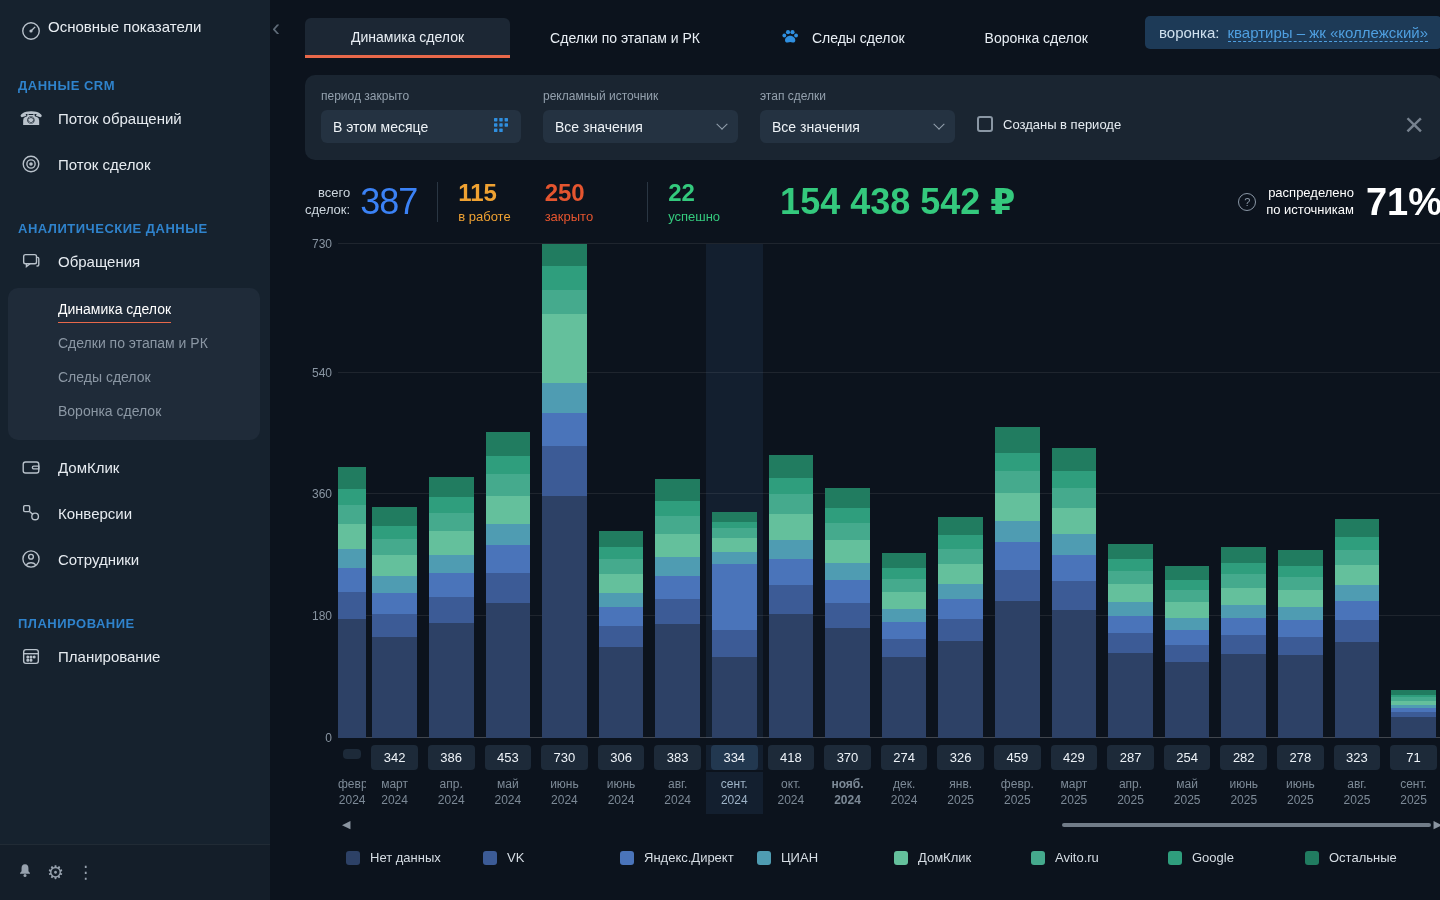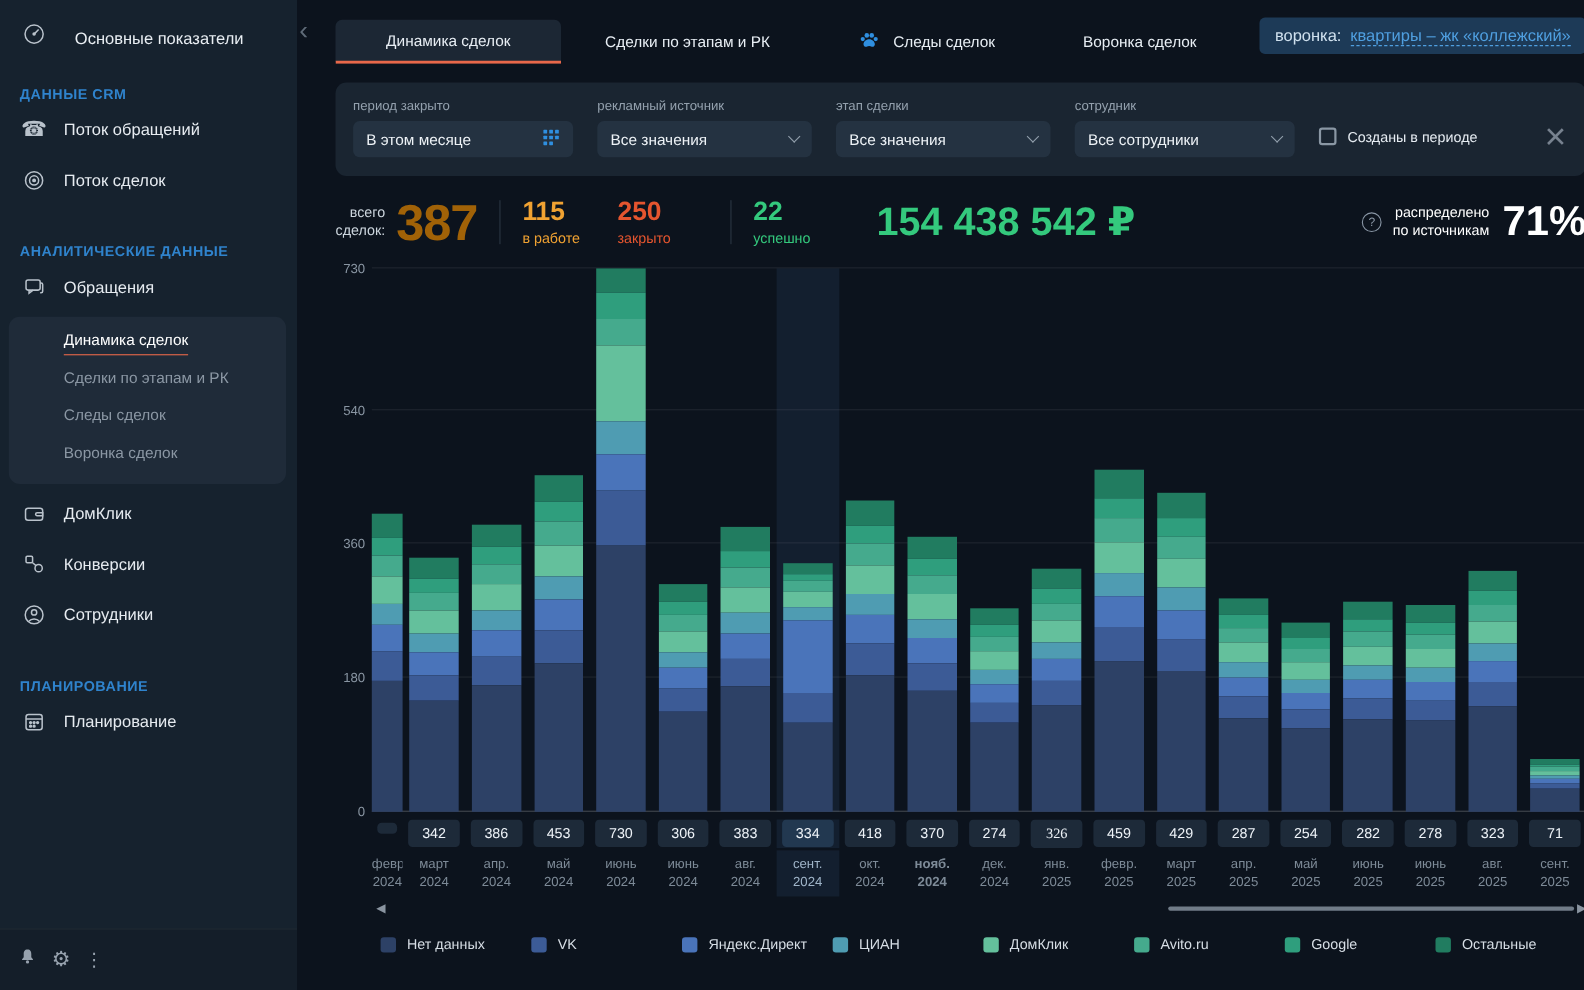--- a/index.html
+++ b/index.html
@@ -2,21 +2,21 @@
 <html><head>
 <meta charset="utf-8">
 <style>
   * { margin:0; padding:0; box-sizing:border-box; }
   html,body { width:1440px; height:900px; background:#0c131d; overflow:hidden;
     font-family:"Liberation Sans","DejaVu Sans",sans-serif; }
   .app { display:flex; width:1440px; height:900px; }
 
   
   .sidebar { width:270px; flex:0 0 270px; background:#16222e; position:relative; height:900px; }
-  .side-main { display:flex; align-items:flex-end; gap:24px; margin:18px 0 0 18px; }
+  .side-main { display:flex; align-items:flex-start; gap:4px; margin:18px 0 0 18px; }
   .side-main .label { color:#e9eef3; font-size:15px; }
   .icon-box { width:26px; height:26px; display:flex; align-items:center; justify-content:center; color:#b9c2cb; flex:0 0 26px; }
   .icon-box svg { stroke:#b9c2cb; fill:none; stroke-width:1.5; }
   .section-header { margin:34px 0 2px 18px; color:#2f83cc; font-size:13px; font-weight:700; letter-spacing:.5px; }
   .side-item { display:flex; align-items:center; gap:14px; height:46px; padding-left:18px; cursor:pointer; }
   .side-item .label { color:#e6ebf0; font-size:15px; }
   .active-block { background:#1f2b39; border-radius:10px; margin:4px 10px 4px 8px; padding:4px 0 12px 0; }
   .active-block .side-item { padding-left:10px; }
   .sub-item { padding:9px 0 9px 50px; font-size:14px; color:#8b97a4; cursor:pointer; }
   .sub-item.active { color:#ffffff; }
@@ -52,21 +52,21 @@
   .w200 { width:200px; } .w195 { width:195px; }
   .chev { width:8px; height:8px; border-right:1.6px solid #93a0ad; border-bottom:1.6px solid #93a0ad;
     transform:rotate(45deg) translate(-2px,-2px); }
   .chk-row { display:flex; align-items:center; gap:10px; margin-top:27px; cursor:pointer; }
   .chk { width:16px; height:16px; border:2px solid #8a97a4; border-radius:3px; background:transparent; }
   .chk-label { color:#e6ecf2; font-size:13px; }
   .filter-x { margin-left:auto; margin-top:18px; color:#77828f; font-size:34px; font-weight:100; line-height:1; cursor:pointer; }
 
   .stats-row { margin-top:12px; display:flex; align-items:center; height:60px; }
   .total-label { text-align:right; color:#ccd5dd; font-size:13px; line-height:1.3; }
-  .big-num { color:#a16207; font-size:46px; font-weight:700; letter-spacing:-1px; margin-left:10px; }
+  .big-num { color:#3b82f6; font-size:36px; font-weight:400; letter-spacing:-1px; margin-left:10px; }
   .vdiv { width:1px; height:40px; background:#2a3643; margin:0 20px; }
   .sgroup { display:flex; flex-direction:column; line-height:1.1; margin-right:34px; }
   .sgroup .v { font-size:24px; font-weight:600; }
   .sgroup .l { font-size:13px; margin-top:3px; }
   .orange { color:#f0a232; } .red { color:#e5552f; } .green { color:#34c97d; }
   .money { color:#34c97d; font-size:36px; font-weight:600; letter-spacing:0; margin-left:26px; }
   .stats-spacer { flex:1; }
   .help-circle { width:18px; height:18px; border:1px solid #8a97a6; border-radius:50%; color:#8a97a6;
     font-size:11px; display:flex; align-items:center; justify-content:center; cursor:pointer; }
   .dist-label { text-align:right; color:#ffffff; font-size:13px; line-height:1.3; margin:0 12px 0 10px; }
@@ -274,27 +274,20 @@
             <span class="chev"></span>
         </div>
       </div>
       <div class="fgroup">
         <div class="flabel">этап сделки</div>
         <div class="fctrl w195">
           <span>Все значения</span>
             <span class="chev"></span>
         </div>
       </div>
-      <div class="fgroup">
-        <div class="flabel">сотрудник</div>
-        <div class="fctrl w200">
-          <span>Все сотрудники</span>
-            <span class="chev"></span>
-        </div>
-      </div>
       <div class="chk-row">
         <span class="chk"></span>
         <span class="chk-label">Созданы в периоде</span>
       </div>
       <span class="filter-x">×</span>
     </section>
 
     <section class="stats-row">
       <div class="total-label">
         <div>всего</div>
@@ -587,21 +580,21 @@
           <div class="xcell" style="width: 5.12821%; flex: 0 0 auto;"><span class="pill">342</span></div>
           <div class="xcell" style="width: 5.12821%; flex: 0 0 auto;"><span class="pill">386</span></div>
           <div class="xcell" style="width: 5.12821%; flex: 0 0 auto;"><span class="pill">453</span></div>
           <div class="xcell" style="width: 5.12821%; flex: 0 0 auto;"><span class="pill">730</span></div>
           <div class="xcell" style="width: 5.12821%; flex: 0 0 auto;"><span class="pill">306</span></div>
           <div class="xcell" style="width: 5.12821%; flex: 0 0 auto;"><span class="pill">383</span></div>
           <div class="xcell hl" style="width: 5.12821%; flex: 0 0 auto;"><span class="pill">334</span></div>
           <div class="xcell" style="width: 5.12821%; flex: 0 0 auto;"><span class="pill">418</span></div>
           <div class="xcell" style="width: 5.12821%; flex: 0 0 auto;"><span class="pill">370</span></div>
           <div class="xcell" style="width: 5.12821%; flex: 0 0 auto;"><span class="pill">274</span></div>
-          <div class="xcell" style="width: 5.12821%; flex: 0 0 auto; font-family: Liberation Serif, serif;"><span class="pill">326</span></div>
+          <div class="xcell" style="width: 5.12821%; flex: 0 0 auto;"><span class="pill">326</span></div>
           <div class="xcell" style="width: 5.12821%; flex: 0 0 auto;"><span class="pill">459</span></div>
           <div class="xcell" style="width: 5.12821%; flex: 0 0 auto;"><span class="pill">429</span></div>
           <div class="xcell" style="width: 5.12821%; flex: 0 0 auto;"><span class="pill">287</span></div>
           <div class="xcell" style="width: 5.12821%; flex: 0 0 auto;"><span class="pill">254</span></div>
           <div class="xcell" style="width: 5.12821%; flex: 0 0 auto;"><span class="pill">282</span></div>
           <div class="xcell" style="width: 5.12821%; flex: 0 0 auto;"><span class="pill">278</span></div>
           <div class="xcell" style="width: 5.12821%; flex: 0 0 auto;"><span class="pill">323</span></div>
           <div class="xcell" style="width: 5.12821%; flex: 0 0 auto;"><span class="pill">71</span></div>
         </div>
       <div class="xrow mrow" id="months">

